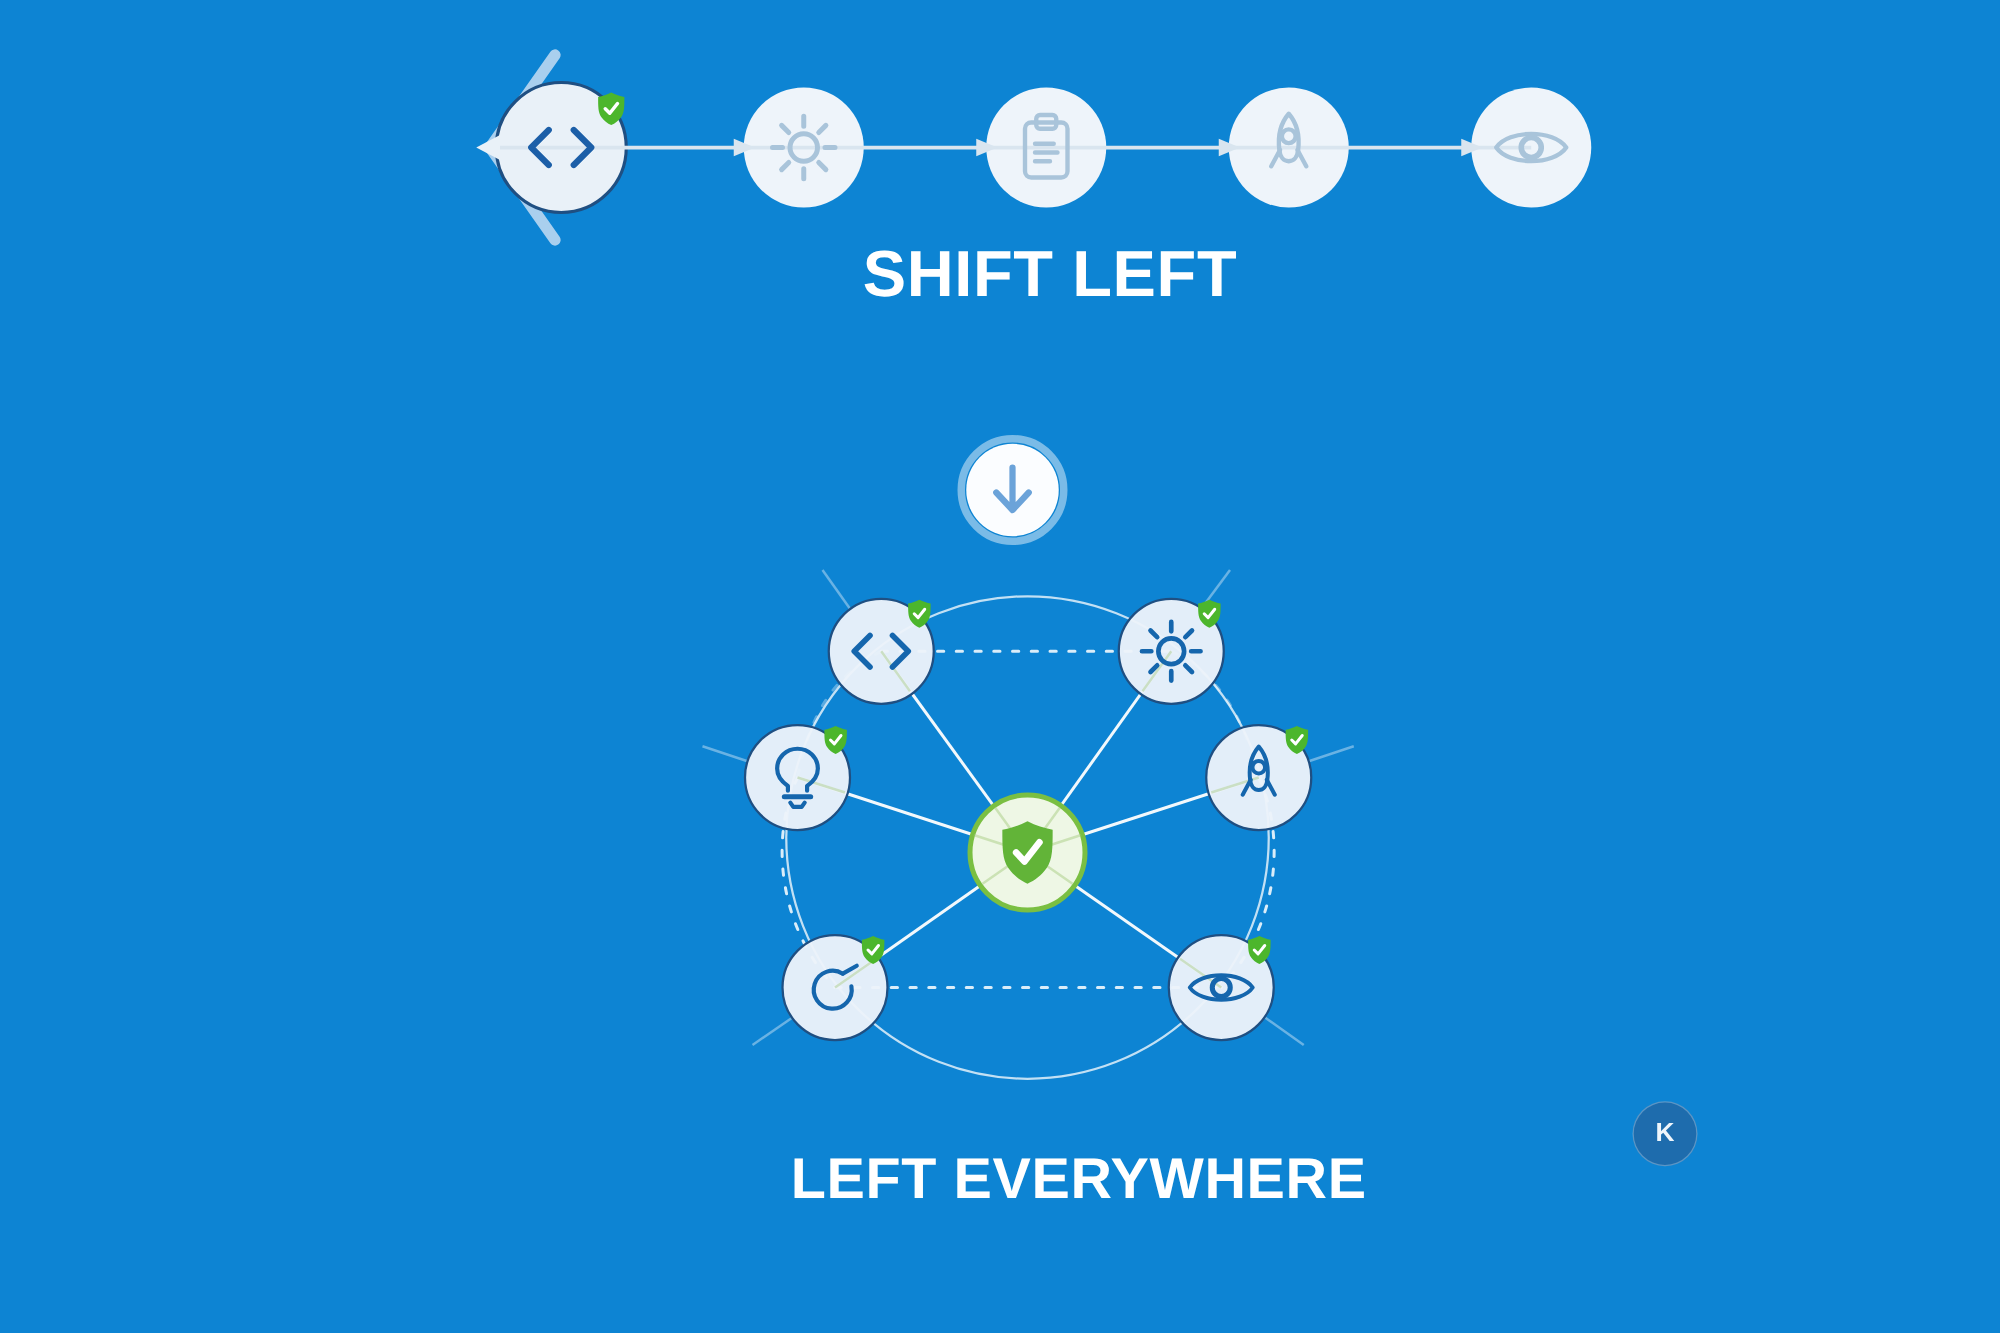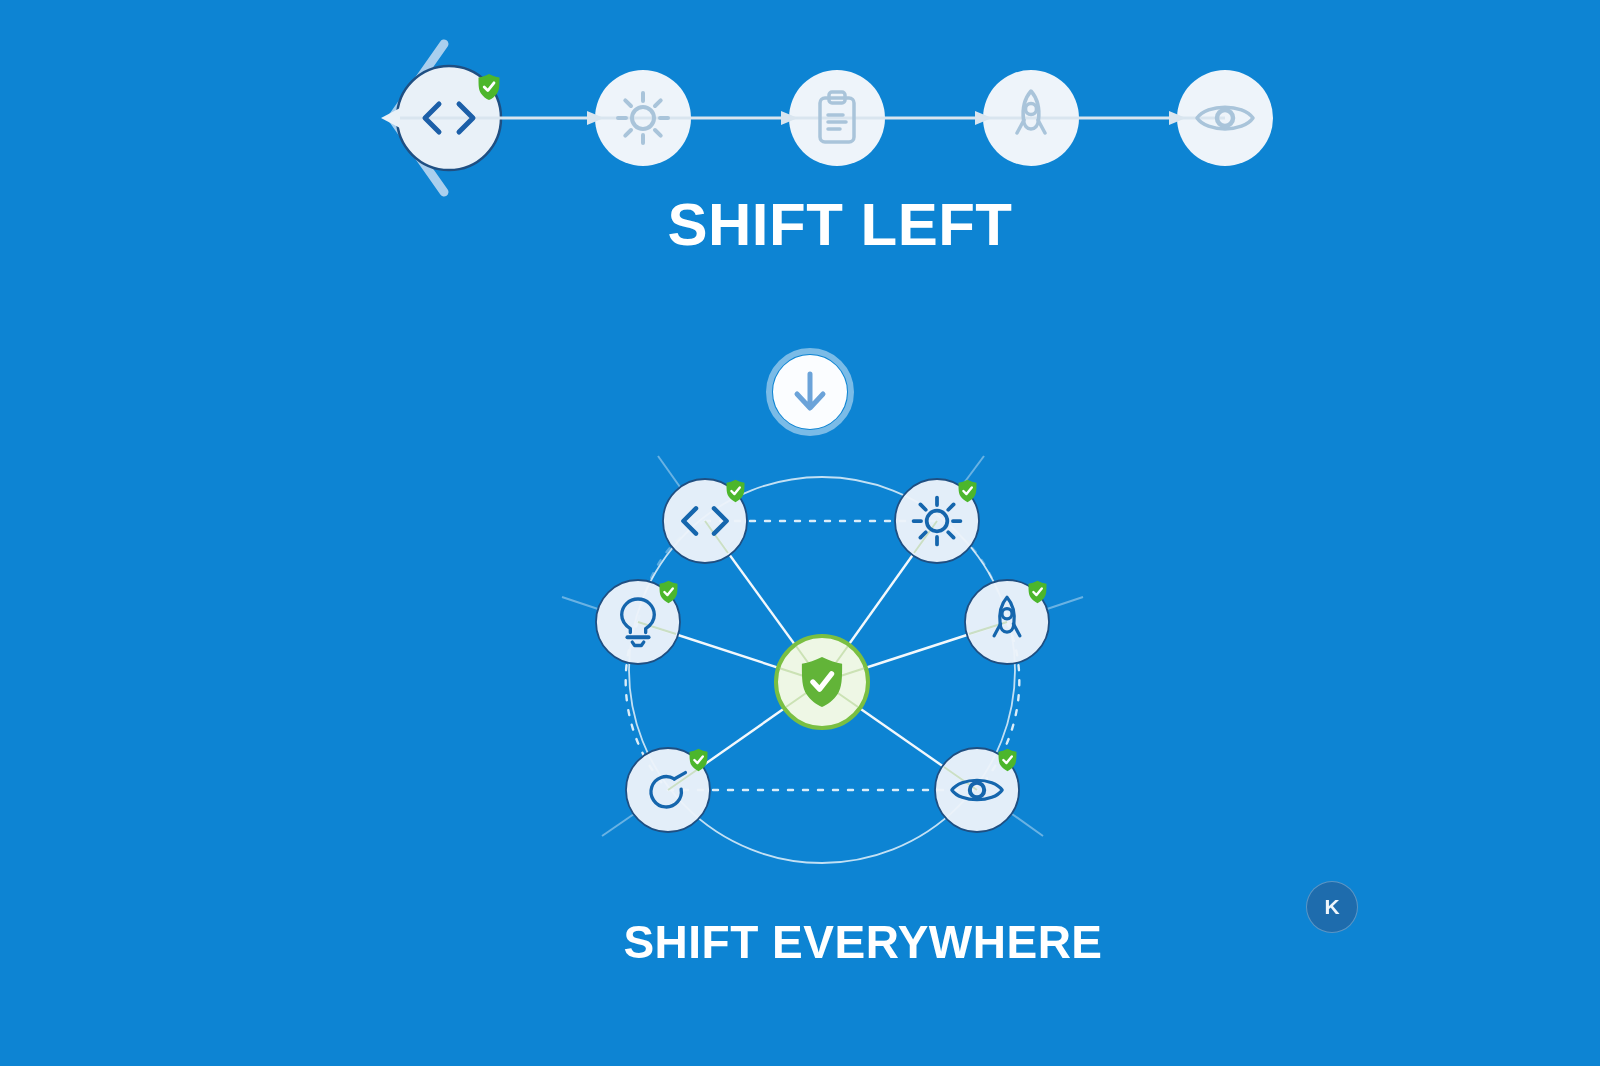--- a/index.html
+++ b/index.html
@@ -25,21 +25,21 @@
   body{
     width:1600px;height:1066px;position:relative;overflow:hidden;
     background:var(--background);
     font-family:"Liberation Sans", sans-serif;
   }
   .stage-svg{position:absolute;left:0;top:0;}
   .title{
     position:absolute;color:var(--title-color);font-weight:bold;
     text-align:center;letter-spacing:.5px;white-space:nowrap;
   }
-  .title-left{left:590px;top:190px;width:500px;font-size:60px;}
+  .title-left{left:590px;top:190px;width:500px;font-size:52px;}
   .title-everywhere{left:613px;top:915px;width:500px;font-size:46px;}
   .widget-btn{
     position:absolute;left:1306px;top:881px;width:52px;height:52px;
     border-radius:50%;background:var(--widget-blue);
     border:1px solid rgba(255,255,255,0.28);
     color:#eef5fb;font-size:21px;font-weight:bold;
     display:flex;align-items:center;justify-content:center;
     cursor:pointer;box-sizing:border-box;
   }
 </style>
@@ -203,15 +203,15 @@
         <line x1="822" y1="682" x2="865" y2="668"></line>
         <line x1="822" y1="682" x2="786" y2="707"></line>
         <line x1="822" y1="682" x2="858" y2="707"></line>
       </g>
       <use href="#big-shield" x="799" y="655" width="46" height="54"></use>
     </g>
   </g>
 </svg>
 
 <div class="title title-left">SHIFT LEFT</div>
-<div class="title title-everywhere">SHIFT EVERYWHERE</div>
+<div class="title title-everywhere">LEFT EVERYWHERE</div>
 
 <div class="widget-btn">K</div>
 
 </body></html>

